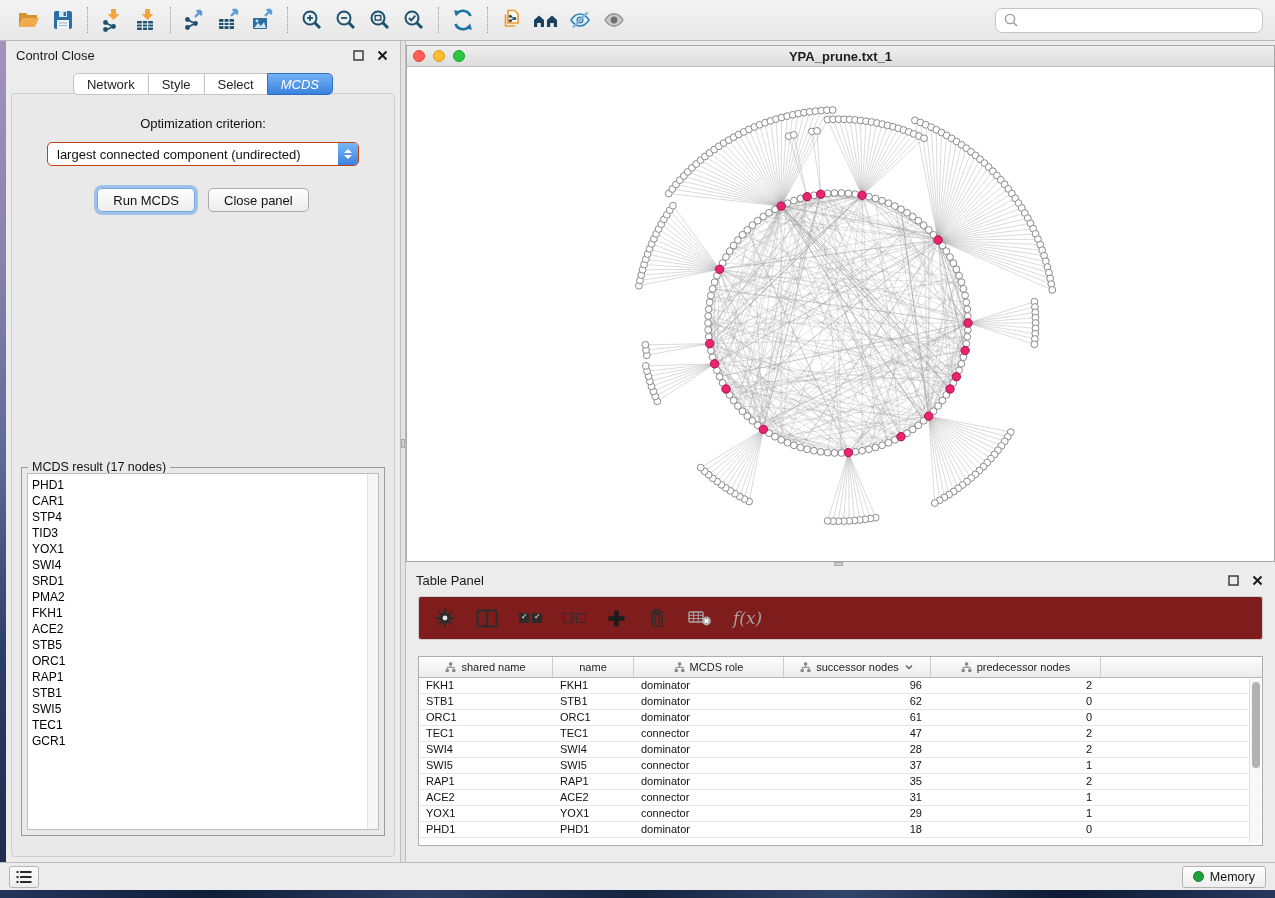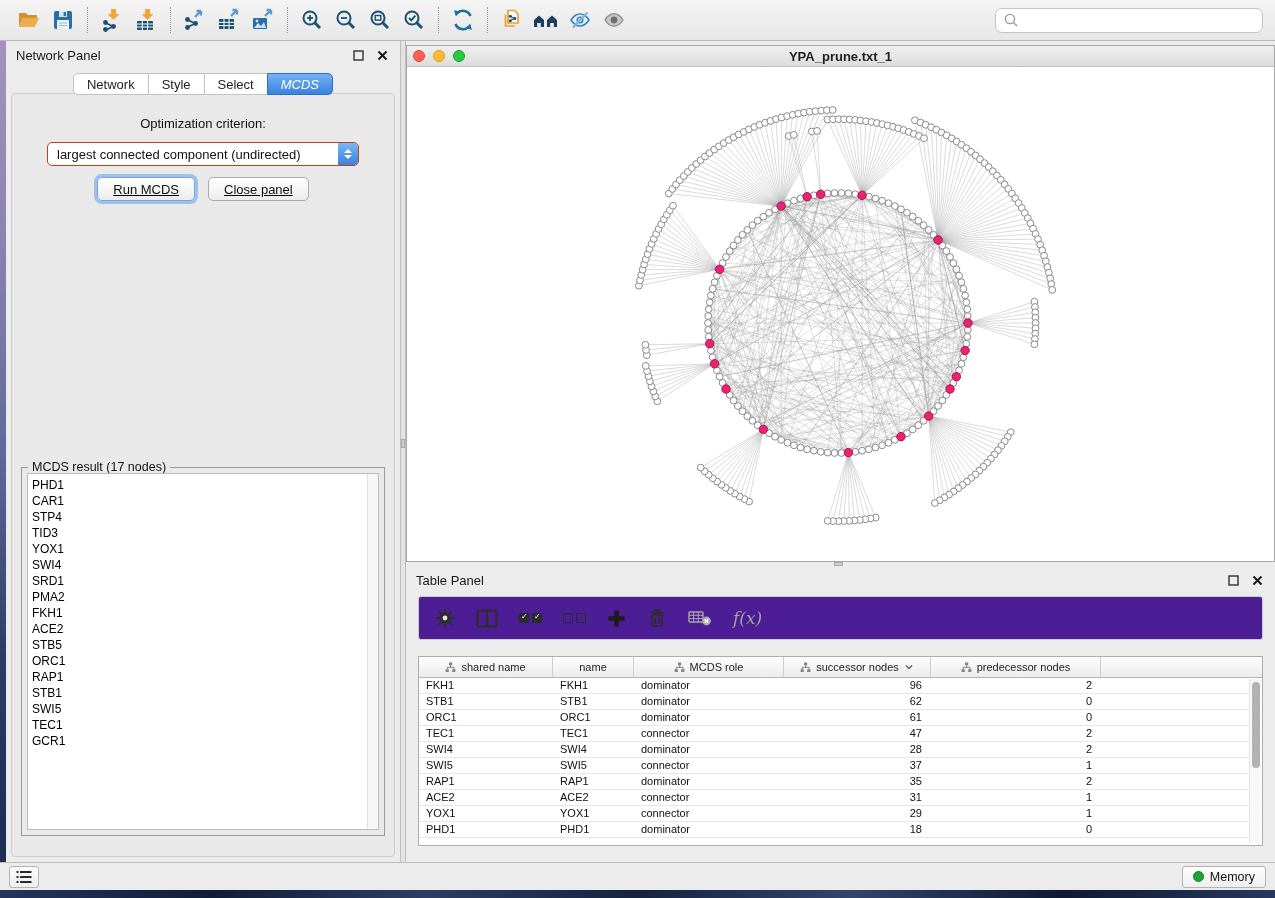--- a/index.html
+++ b/index.html
@@ -38,21 +38,21 @@
   .cp-body { position:absolute; top:52px; left:5px; right:5px; bottom:5px; background:#e9e9e9;
     border:1px solid #cecece; border-radius:4px; }
   .opt-label { text-align:center; margin-top:22px; font-size:13px; color:#111; }
   .dropdown { width:312px; height:24px; margin:11px auto 0; background:#fff; border:1px solid #c2410c;
     border-radius:5px; display:flex; align-items:center; position:relative; }
   .dropdown .val { flex:1; font-size:13px; padding-left:9px; color:#111; white-space:nowrap; }
   .dropdown .stepper { width:20px; height:22px; margin:0; border-radius:0 4px 4px 0;
     background:linear-gradient(#79b6f7,#3a82dd); display:flex; flex-direction:column; align-items:center; justify-content:center; gap:2px; }
   .chev-up { width:0; height:0; border-left:4px solid transparent; border-right:4px solid transparent; border-bottom:4px solid #fff; }
   .chev-dn { width:0; height:0; border-left:4px solid transparent; border-right:4px solid transparent; border-top:4px solid #fff; }
-  .btn-row { display:flex; justify-content:center; gap:13px; margin-top:11px;text-decoration:underline; }
+  .btn-row { display:flex; justify-content:center; gap:13px; margin-top:22px; }
   .push-btn { height:24px; padding:0 15px; font-size:13px; color:#111; background:linear-gradient(#fff,#ececec);
     border:1px solid #ababab; border-radius:5px; font-family:"Liberation Sans",sans-serif; }
   .push-btn.focus { box-shadow:0 0 0 3px rgba(110,165,235,.6); border-color:#76a6df; }
   .mcds-box { position:absolute; left:9px; right:9px; top:373px; bottom:20px; border:1px solid #9a9a9a; }
   .mcds-legend { position:absolute; top:-8px; left:6px; background:#e9e9e9; padding:0 4px; font-size:12.5px; color:#111; }
   .mcds-listbox { position:absolute; inset:5px 5px 5px 5px; background:#fff; border:1px solid #bdbdbd; overflow:hidden; }
   .mcds-scroll { position:absolute; top:0; right:0; bottom:0; width:11px; background:#f6f6f6; border-left:1px solid #e3e3e3; }
   .mcds-item { font-size:12px; line-height:16px; padding-left:4px; color:#000; }
   .mcds-list { padding-top:3px; }
 
@@ -71,21 +71,21 @@
   .tl.red { background:#ff5f57; border:1px solid #e0443e; }
   .tl.yellow { background:#febc2e; border:1px solid #d89c20; }
   .tl.green { background:#28c840; border:1px solid #1ea22f; }
   .net-title { position:absolute; left:0; right:0; text-align:center; font-size:13px; font-weight:bold; color:#1d1d1d; }
   .net-canvas { width:867px; height:494px; display:block; }
   .h-divider { height:4px; position:relative; }
   .h-divider .handle { position:absolute; left:428px; top:0; width:9px; height:4px; background:#cfcfcf; border:1px solid #ababab; }
 
   
   .table-panel { flex:1; background:#ececec; position:relative; }
-  .tp-toolbar { margin:2px 12px 3px; height:44px; background:#4c1d95; border:1px solid #cccccc; border-radius:3px;
+  .tp-toolbar { margin:2px 12px 3px; height:44px; background:#7f1d1d; border:1px solid #cccccc; border-radius:3px;
     display:flex; align-items:center; gap:21px; padding:0 16px; }
   .tp-icon { display:flex; align-items:center; justify-content:center; }
   .fx { font-family:"DejaVu Serif", serif; font-style:italic; font-size:17px; color:#a3a3a3; }
   .cb { width:10px; height:10px; border:1.6px solid #2b2b2b; border-radius:1px; display:inline-block; }
   .cb.on { background:#2b2b2b; position:relative; }
   .cb.on::after { content:"✓"; color:#fff; font-size:8px; position:absolute; left:1px; top:-2px; }
   .cb + .cb { margin-left:3px; }
   .tp-box { margin:16px 12px; height:190px; background:#fff; border:1px solid #adadad; position:relative; overflow:hidden; }
   .thead { display:flex; height:21px; background:linear-gradient(#fdfdfd,#ececec); border-bottom:1px solid #b5b5b5; }
   .th { display:flex; align-items:center; justify-content:center; gap:5px; font-size:11px; color:#222;
@@ -265,21 +265,21 @@
       <line x1="10.4" y1="10.4" x2="14" y2="14" stroke="#9a9a9a" stroke-width="1.4"></line>
     </svg>
     <input type="text" value="" style="">
   </div>
 </div>
 
 <div class="wall-left"></div>
 
 <div class="control-panel">
   <div class="panel-head">
-    <span class="panel-title">Network Panel</span>
+    <span class="panel-title">Control Close</span>
     <span class="spacer"></span>
     <span class="mini-btn">
       <svg width="11" height="11" viewBox="0 0 11 11">
           <rect x="1" y="1" width="9" height="9" fill="none" stroke="#333" stroke-width="1.4"></rect>
         </svg>
     </span>
     <span class="mini-btn">
       <svg width="11" height="11" viewBox="0 0 11 11">
           <g stroke="#1a1a1a" stroke-width="2">
             <line x1="1.5" y1="1.5" x2="9.5" y2="9.5"></line>

